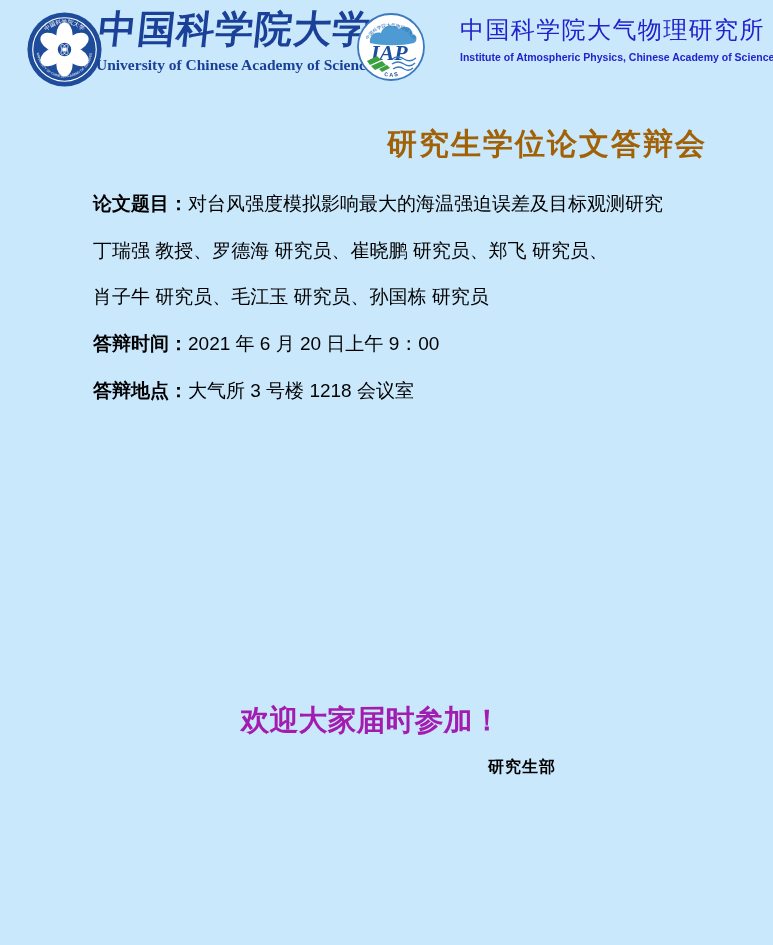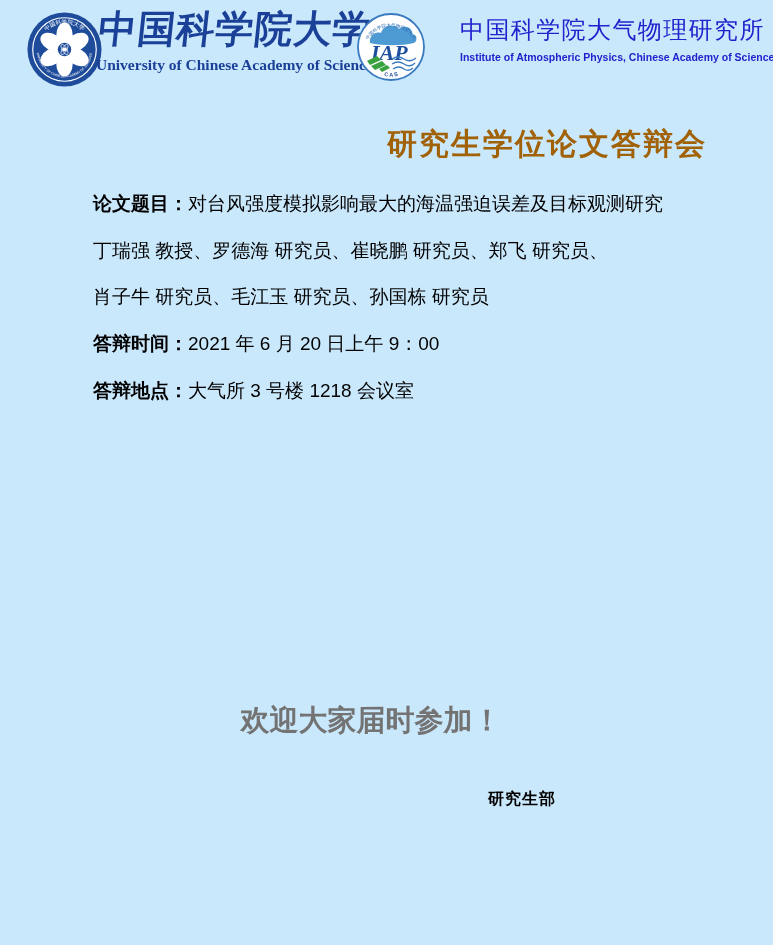--- a/index.html
+++ b/index.html
@@ -30,29 +30,28 @@
   .doc-title{
     position:absolute;top:124px;left:0;width:707px;
     text-align:right;font-size:30px;font-weight:bold;color:#a16207;
     letter-spacing:2px;white-space:nowrap;
   }
   .fields{position:absolute;left:93px;top:181px;width:640px;}
   .row{height:46.7px;line-height:46.7px;font-size:19px;color:#000;white-space:nowrap;}
   .row .lbl{font-weight:bold;}
   .closing{
     position:absolute;top:701px;left:0;width:742px;
-    text-align:center;font-size:29px;font-weight:bold;color:#737373;
+    text-align:center;font-size:29px;font-weight:bold;color:#a21caf;
     white-space:nowrap;
   }
   .signature{
     position:absolute;top:757px;left:488px;
     font-family:"Liberation Serif","DejaVu Serif",serif;
     font-size:16px;font-weight:bold;letter-spacing:1px;color:#000;
     white-space:nowrap;
-    margin-top:32px;
   }
 </style>
 </head>
 <body>
 
 <div class="page">
 
   <svg class="ucas-logo" viewBox="0 0 80 80">
     <circle cx="40" cy="40" r="38.5" fill="#1e4c9b"></circle>
     <circle cx="40" cy="40" r="33" fill="none" stroke="#ffffff" stroke-width="1.2"></circle>

